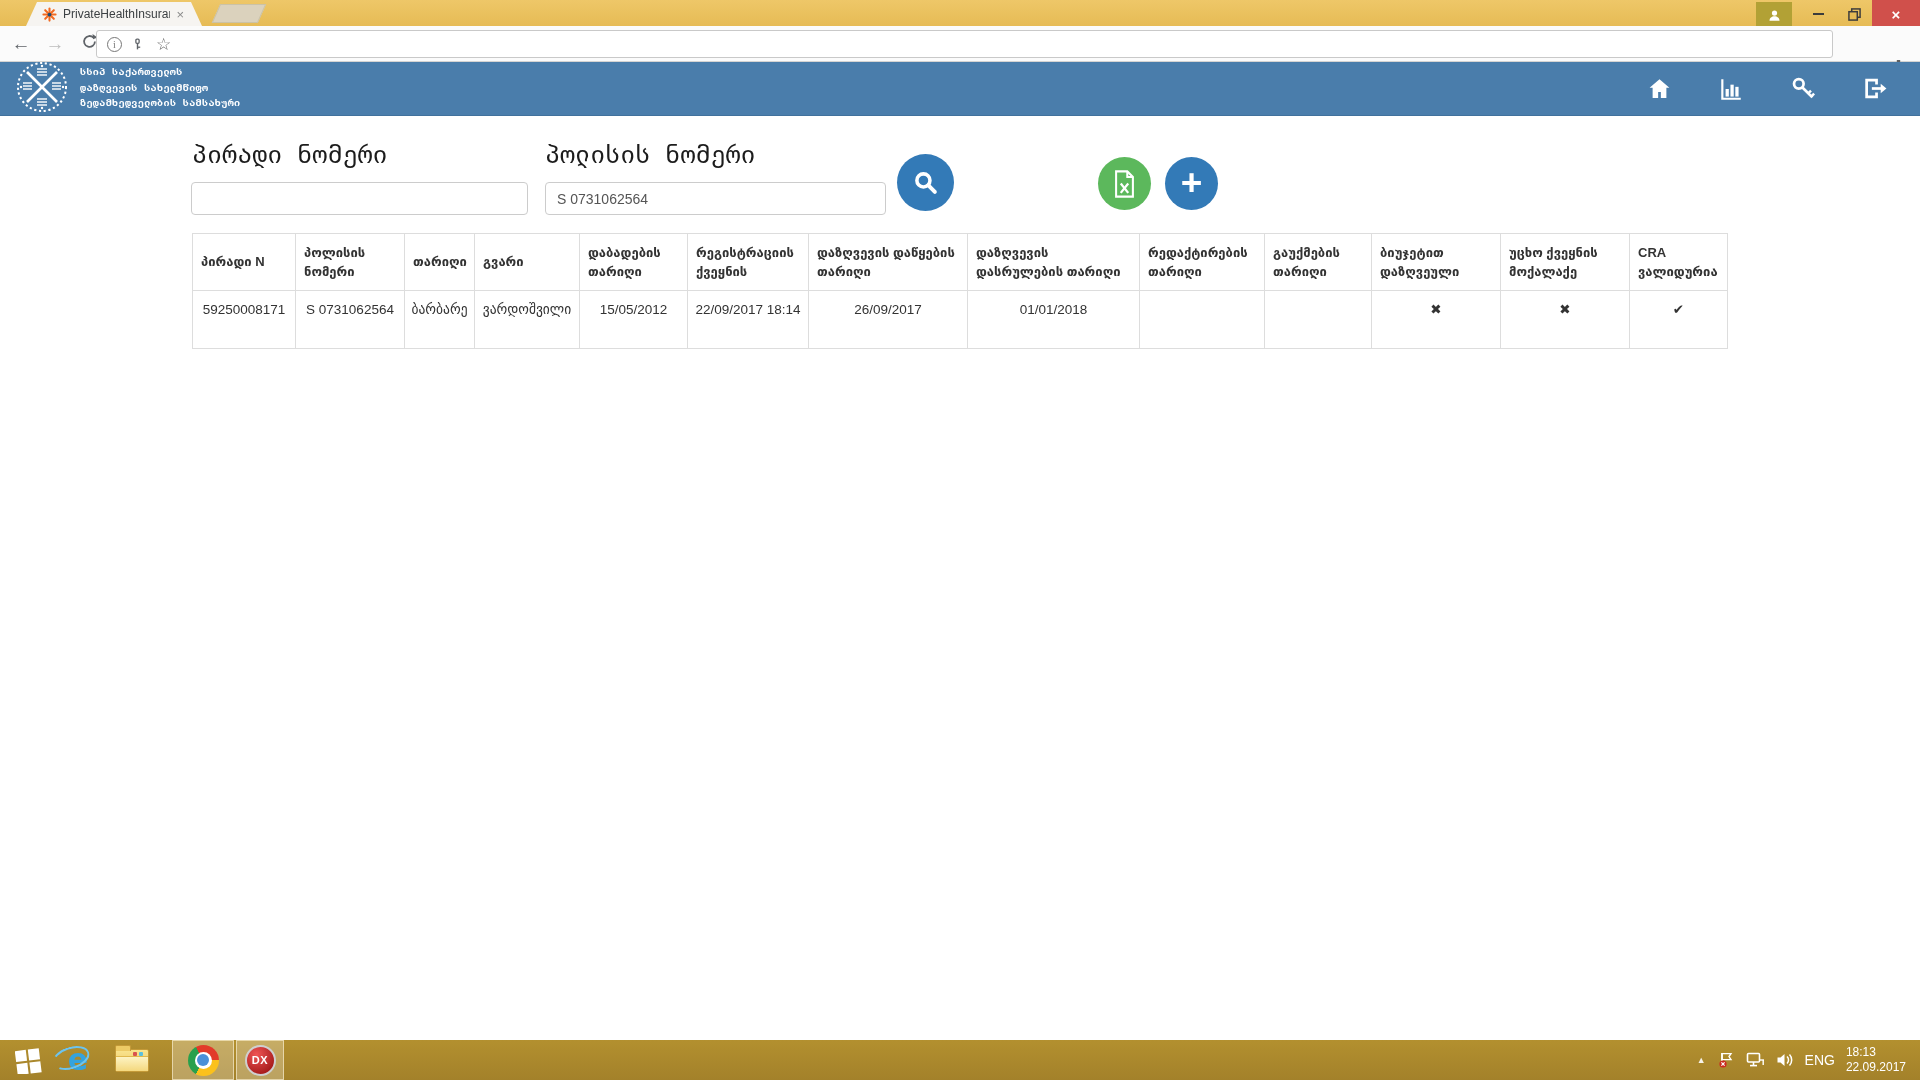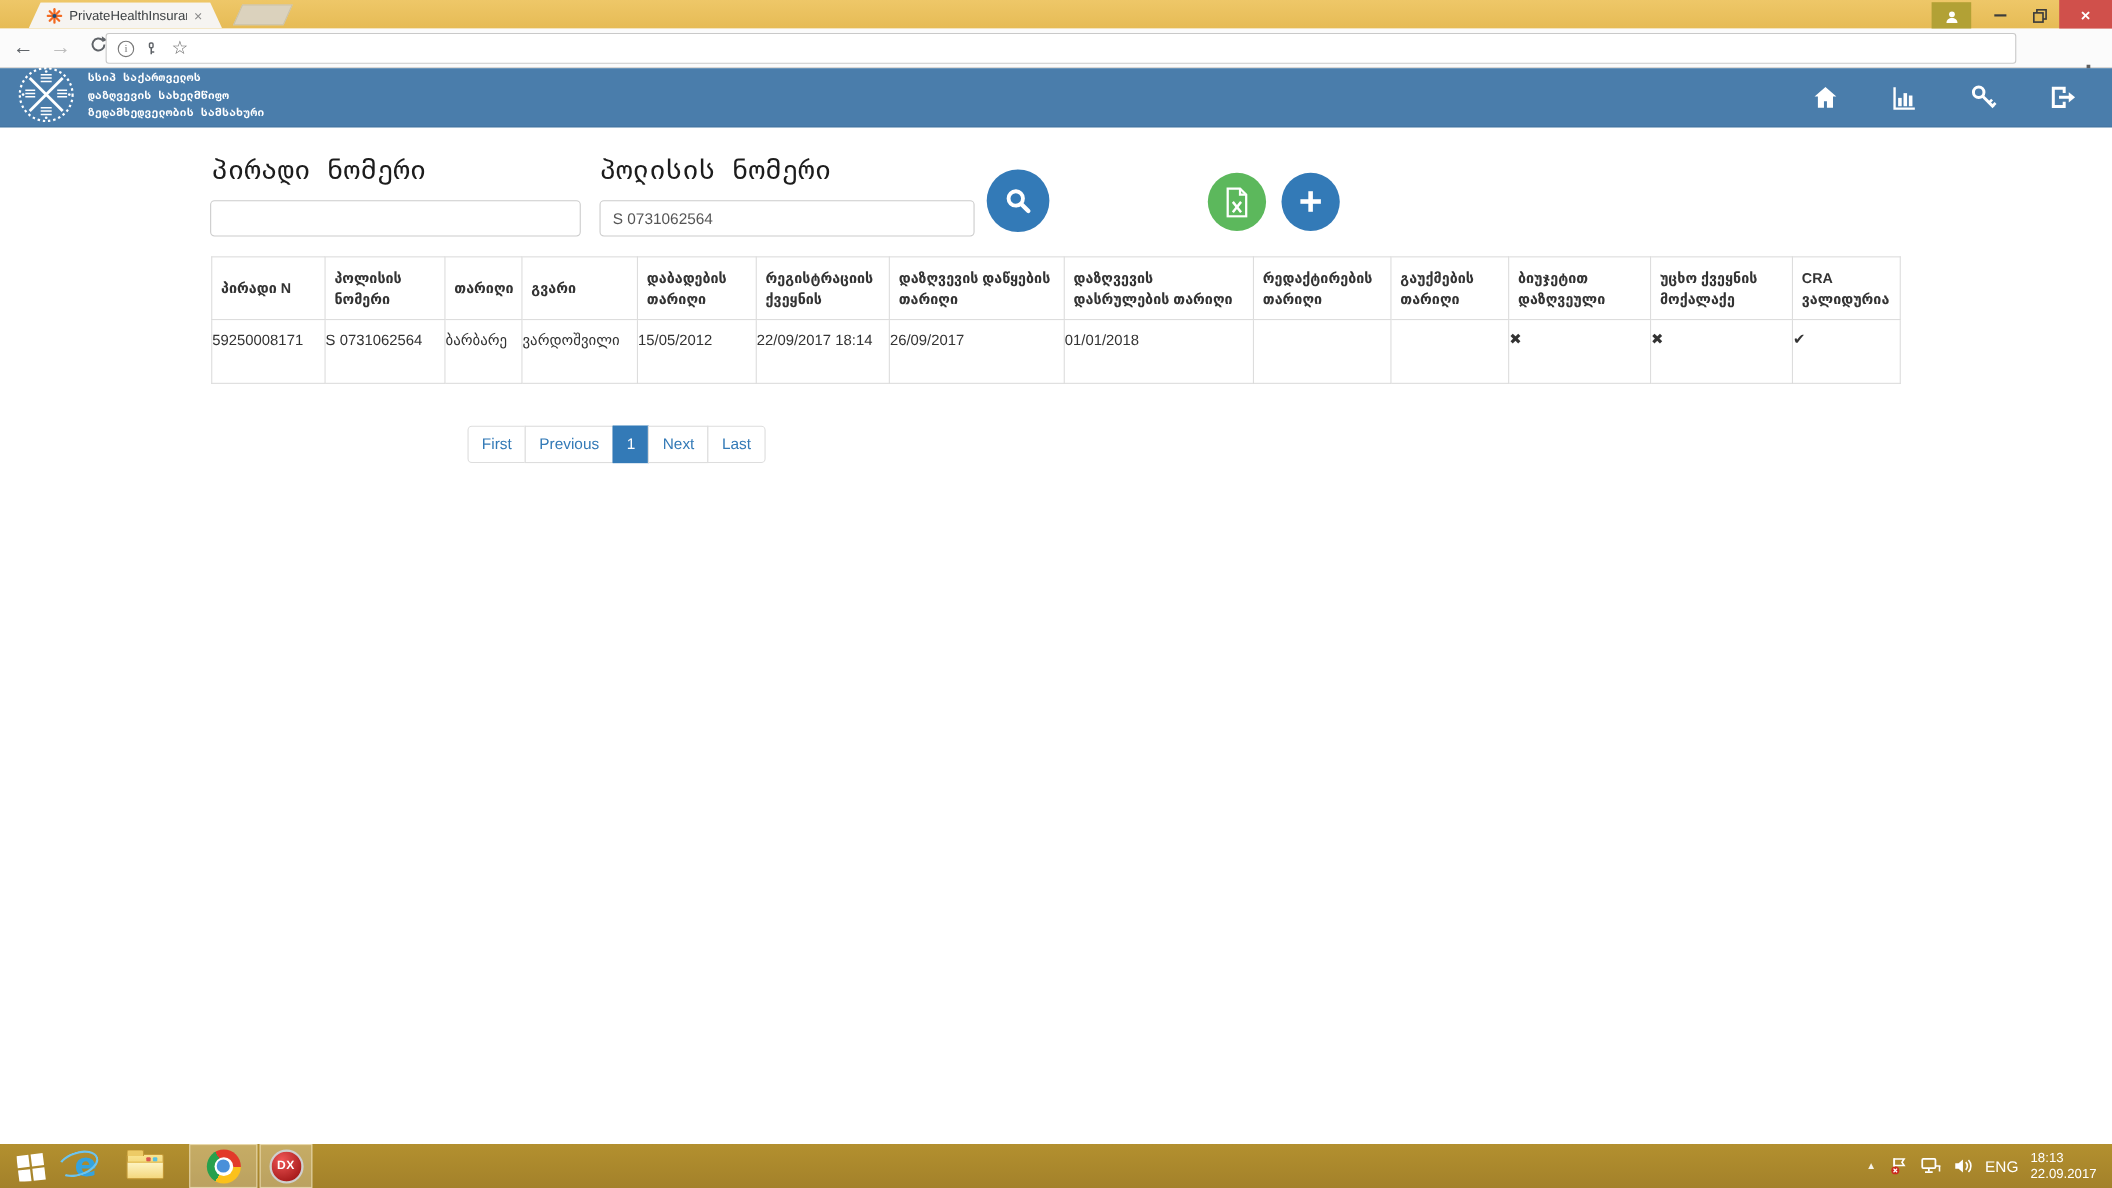--- a/index.html
+++ b/index.html
@@ -50,21 +50,21 @@
   .inp-policy{left:545px;width:341px}
   .circle-btn{position:absolute;border-radius:50%;display:flex;align-items:center;justify-content:center;cursor:pointer}
   .search-btn{left:897px;top:38px;width:57px;height:57px;background:#337ab7}
   .excel-btn{left:1098px;top:41px;width:53px;height:53px;background:#5cb85c}
   .add-btn{left:1165px;top:41px;width:53px;height:53px;background:#337ab7}
   .plus-glyph{color:#fff;font-size:37px;font-weight:bold;line-height:1;margin-top:-3px}
 
   
   .persons-table{position:absolute;left:192px;top:117px;width:1535px;border-collapse:collapse;table-layout:fixed}
   .persons-table th{border:1px solid #ddd;font-size:13px;font-weight:bold;color:#333;text-align:left;vertical-align:middle;padding:8px;height:57px;line-height:1.5;background:#fff}
-  .persons-table td{border:1px solid #ddd;font-size:13.5px;color:#333;text-align:left;vertical-align:top;padding:9px 0;height:58px;line-height:1.45;background:#fff}
+  .persons-table td{border:1px solid #ddd;font-size:13.5px;color:#333;text-align:center;vertical-align:top;padding:9px 0;height:58px;line-height:1.45;background:#fff}
   .mark{font-weight:bold;font-size:13px;font-family:"DejaVu Sans",sans-serif}
 
   
   .pagination{position:absolute;left:425px;top:271px;display:inline-flex;list-style:none}
   .page-btn{padding:6px 12px;border:1px solid #ddd;background:#fff;color:#337ab7;font-size:14px;margin-left:-1px;line-height:1.42;cursor:pointer}
   .page-btn.first{border-top-left-radius:4px;border-bottom-left-radius:4px;margin-left:0}
   .page-btn.last{border-top-right-radius:4px;border-bottom-right-radius:4px}
   .page-btn.active{background:#337ab7;border-color:#337ab7;color:#fff}
 
   
@@ -291,27 +291,20 @@
           <td>01/01/2018</td>
           <td></td>
           <td></td>
           <td class="mark">✖</td>
           <td class="mark">✖</td>
           <td class="mark">✔</td>
         </tr>
       </tbody>
     </table>
 
-    <ul class="pagination">
-      <li class="page-btn first">First</li>
-      <li class="page-btn">Previous</li>
-      <li class="page-btn active">1</li>
-      <li class="page-btn">Next</li>
-      <li class="page-btn last">Last</li>
-    </ul>
   </div>
 
   <div class="taskbar">
     <div class="tb-item tb-start">
       <svg width="27" height="27" viewBox="0 0 26 26">
         <g transform="rotate(-7 13 13)" fill="#fff">
           <rect x="1" y="2.5" width="10.6" height="10.6"></rect>
             <rect x="13.6" y="2.5" width="10.6" height="10.6"></rect>
           <rect x="1" y="15.1" width="10.6" height="10.6"></rect>
             <rect x="13.6" y="15.1" width="10.6" height="10.6"></rect>

